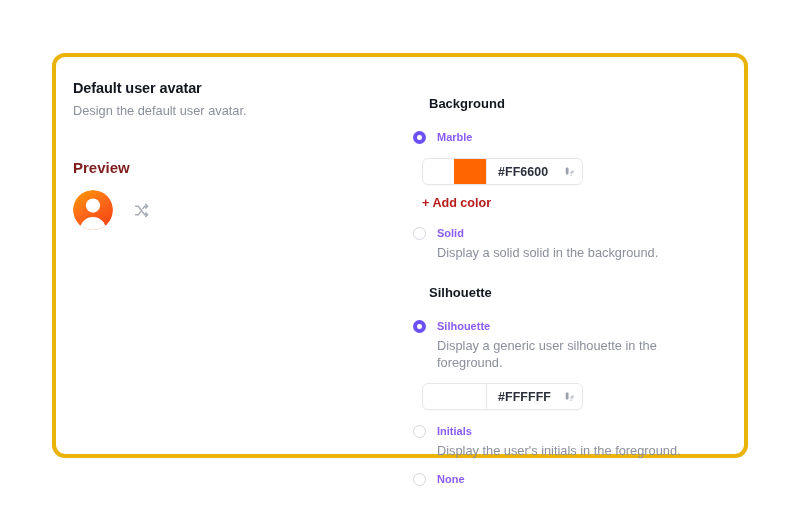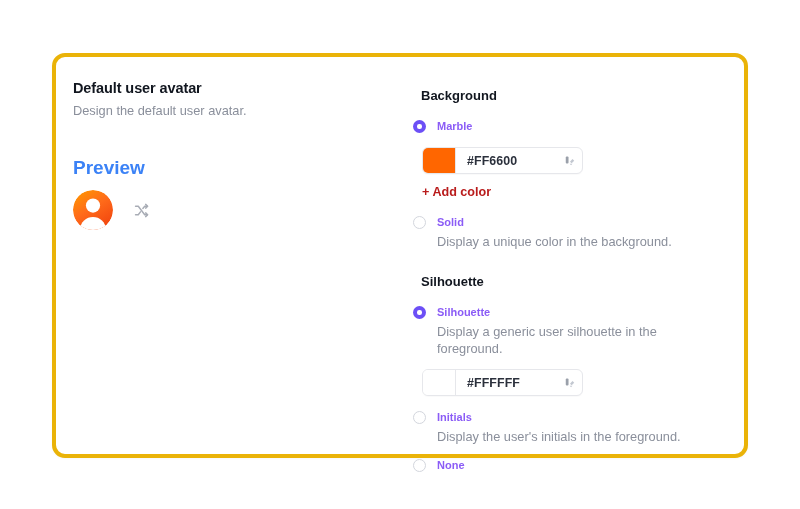--- a/index.html
+++ b/index.html
@@ -51,23 +51,23 @@
     margin: 0;
     line-height: 19px;
   }
   .section-subtitle {
     font-size: 12.8px;
     color: #8a8f9b;
     margin: 4px 0 0 0;
     line-height: 17px;
   }
   .preview-label {
-    font-size: 19px;
-    font-weight: bold;
-    color: #3b82f6;
+    font-size: 15px;
+    font-weight: bold;
+    color: #7f1d1d;
     margin: 40px 0 0 0;
     line-height: 17px;
   }
   .preview-row {
     display: flex;
     align-items: center;
     gap: 18px;
     margin-top: 14px;
   }
   .avatar {
@@ -91,21 +91,21 @@
     position: absolute;
     left: 357px;
     top: 22px;
     width: 320px;
   }
   .group-heading {
     font-size: 13px;
     font-weight: bold;
     color: #11161f;
     line-height: 18px;
-    margin: 8px;
+    margin: 16px;
   }
   .group-heading.foreground {
     margin-top: 23px;
   }
 
   .option {
     position: relative;
     padding-left: 24px;
     margin-top: 13px;
   }
@@ -163,20 +163,21 @@
     width: 161px;
     height: 27px;
     box-sizing: border-box;
     display: flex;
     align-items: stretch;
     border: 1px solid #e6e7eb;
     border-radius: 6px;
     background: #ffffff;
     overflow: hidden;
     box-shadow: 0 1px 1px rgba(16, 24, 40, 0.025);
+    padding-left: 31px;
   }
   .swatch {
     width: 32px;
     flex: 0 0 auto;
     border-right: 1px solid #e6e7eb;
     cursor: pointer;
   }
   .swatch.white { background: #FFFFFF; }
   .hex-value {
     flex: 1 1 auto;
@@ -273,21 +274,21 @@
             <path d="M8.2 11.9h3.4l-1.7 2z" fill="#c2c7d0"></path>
           </svg>
         </div>
       </div>
 
       <a class="add-color">+ Add color</a>
 
       <div class="option">
         <span class="radio"></span>
         <span class="option-label">Solid</span>
-        <div class="option-desc">Display a unique color in the background.</div>
+        <div class="option-desc">Display a solid solid in the background.</div>
       </div>
 
       
       <h3 class="group-heading foreground">Silhouette</h3>
 
       <div class="option">
         <span class="radio checked"></span>
         <span class="option-label">Silhouette</span>
         <div class="option-desc">Display a generic user silhouette in the foreground.</div>
       </div>

